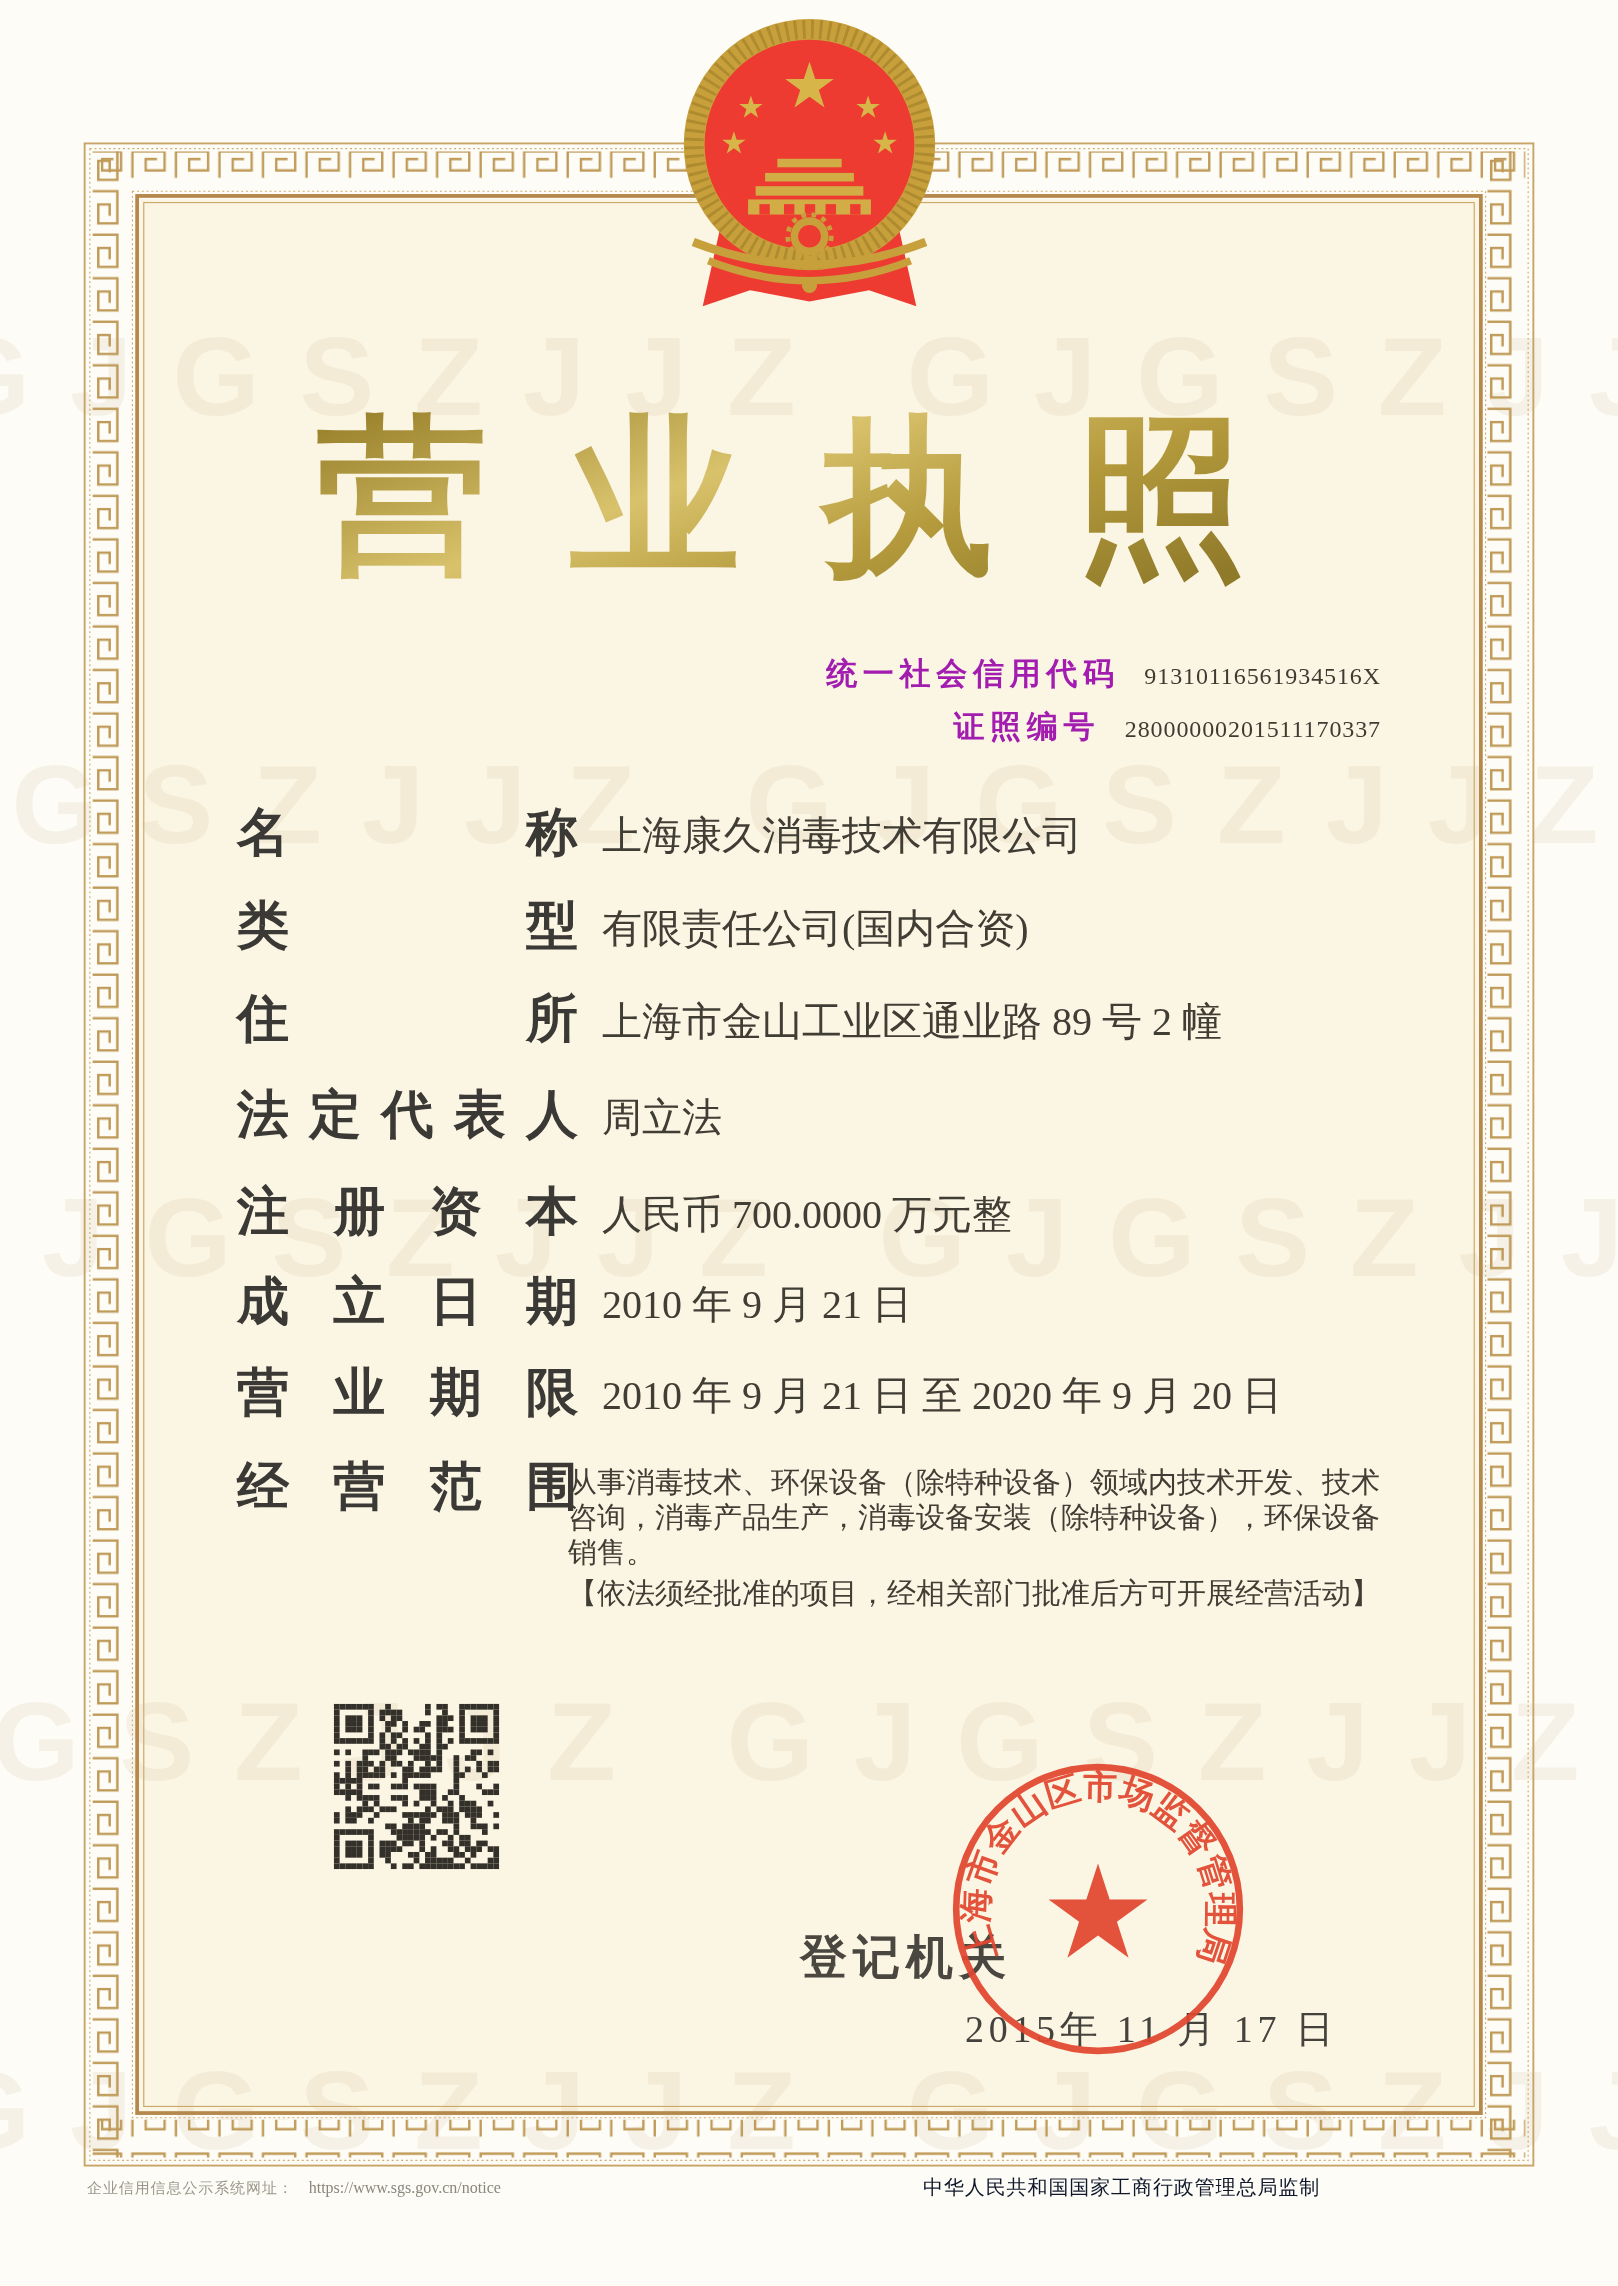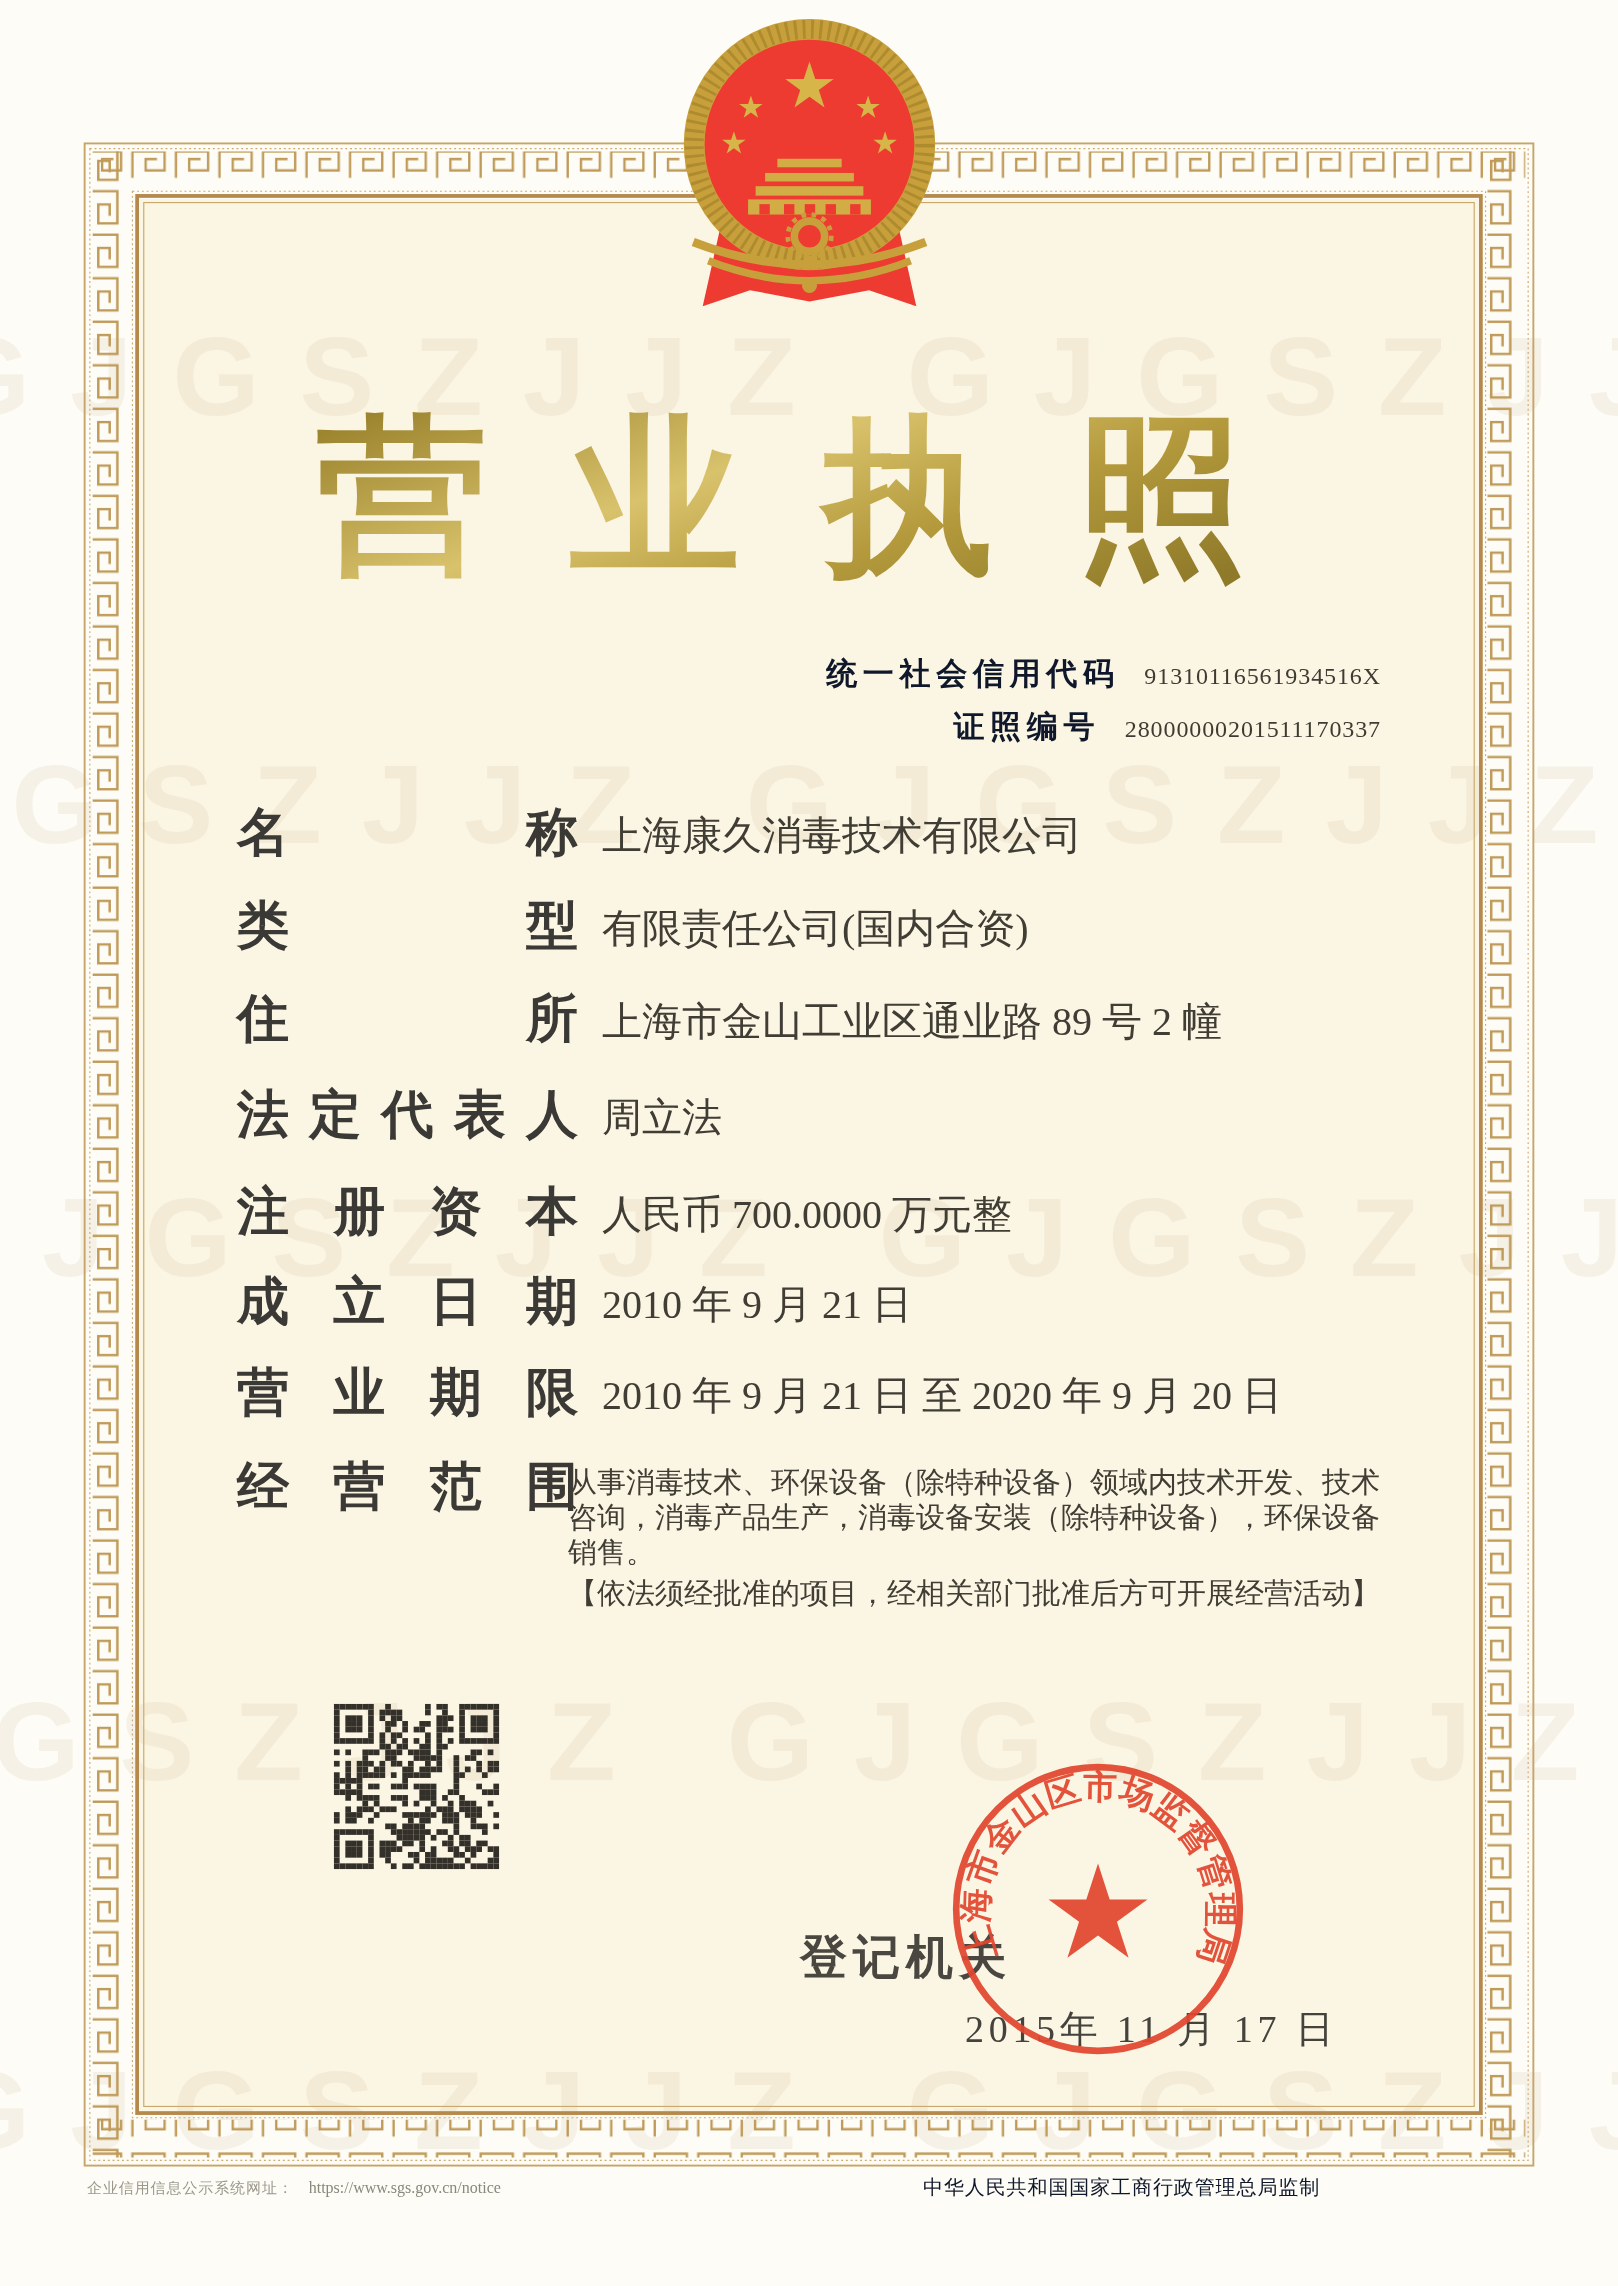--- a/index.html
+++ b/index.html
@@ -23,21 +23,21 @@
     position:absolute;left:317px;top:407px;z-index:3;
     font-size:170px;line-height:1.08;letter-spacing:83px;font-weight:700;white-space:nowrap;
     font-family:"Liberation Serif","DejaVu Serif",serif;
     background:linear-gradient(160deg,#9d852f 5%,#d9c26c 38%,#b49a3c 62%,#8f7a2a 90%);
     -webkit-background-clip:text;background-clip:text;color:transparent;
     text-shadow:none;
   }
 
   
   .code-line{position:absolute;right:237px;z-index:3;display:flex;align-items:baseline;gap:24.6px;white-space:nowrap;}
-  .code-label{font-weight:700;font-size:31px;letter-spacing:5.7px;color:#0f172a;}
+  .code-label{font-weight:700;font-size:31px;letter-spacing:5.7px;color:#a21caf;}
   .code-value{font-family:"Liberation Serif","DejaVu Serif",serif;font-size:24px;letter-spacing:0.9px;color:#3e3b33;}
 
   
   .row{position:absolute;left:237px;z-index:3;display:flex;align-items:flex-start;}
   .row-label{width:341px;flex:0 0 341px;font-weight:700;font-size:52px;line-height:1.1;color:#3b3935;}
   [data-justify]{display:flex;justify-content:space-between;}
   .row-value{margin-left:24px;padding-top:8.5px;font-family:"Liberation Serif","DejaVu Serif",serif;
              font-size:40px;line-height:1.15;color:#403d35;white-space:nowrap;}
   #scope-value{position:absolute;left:568px;top:1465px;width:838px;z-index:3;
                font-family:"Liberation Serif","DejaVu Serif",serif;font-size:29px;line-height:35px;color:#403d35;}

